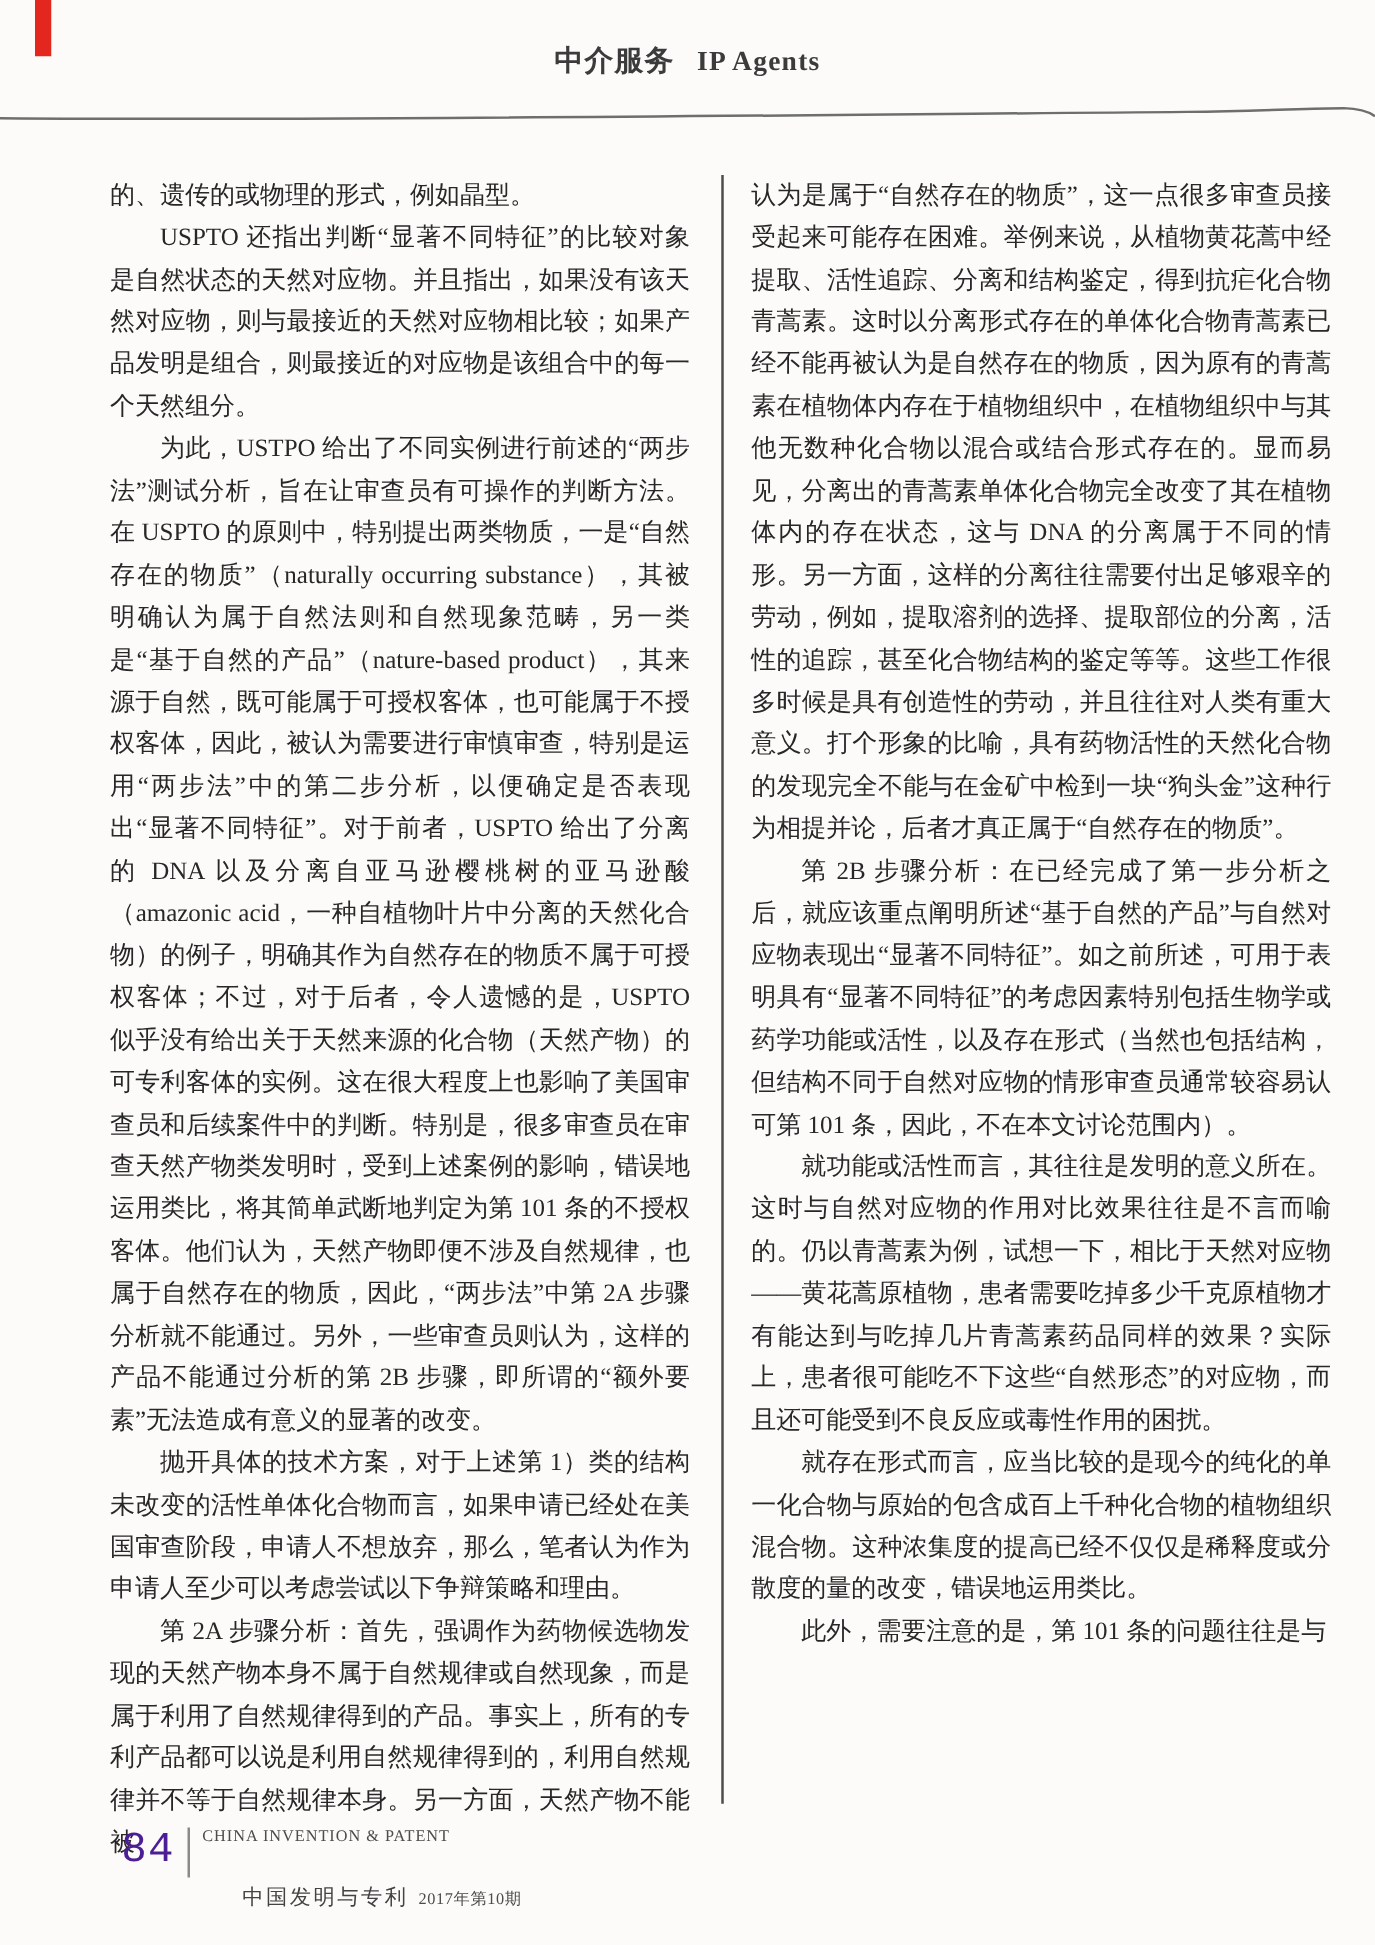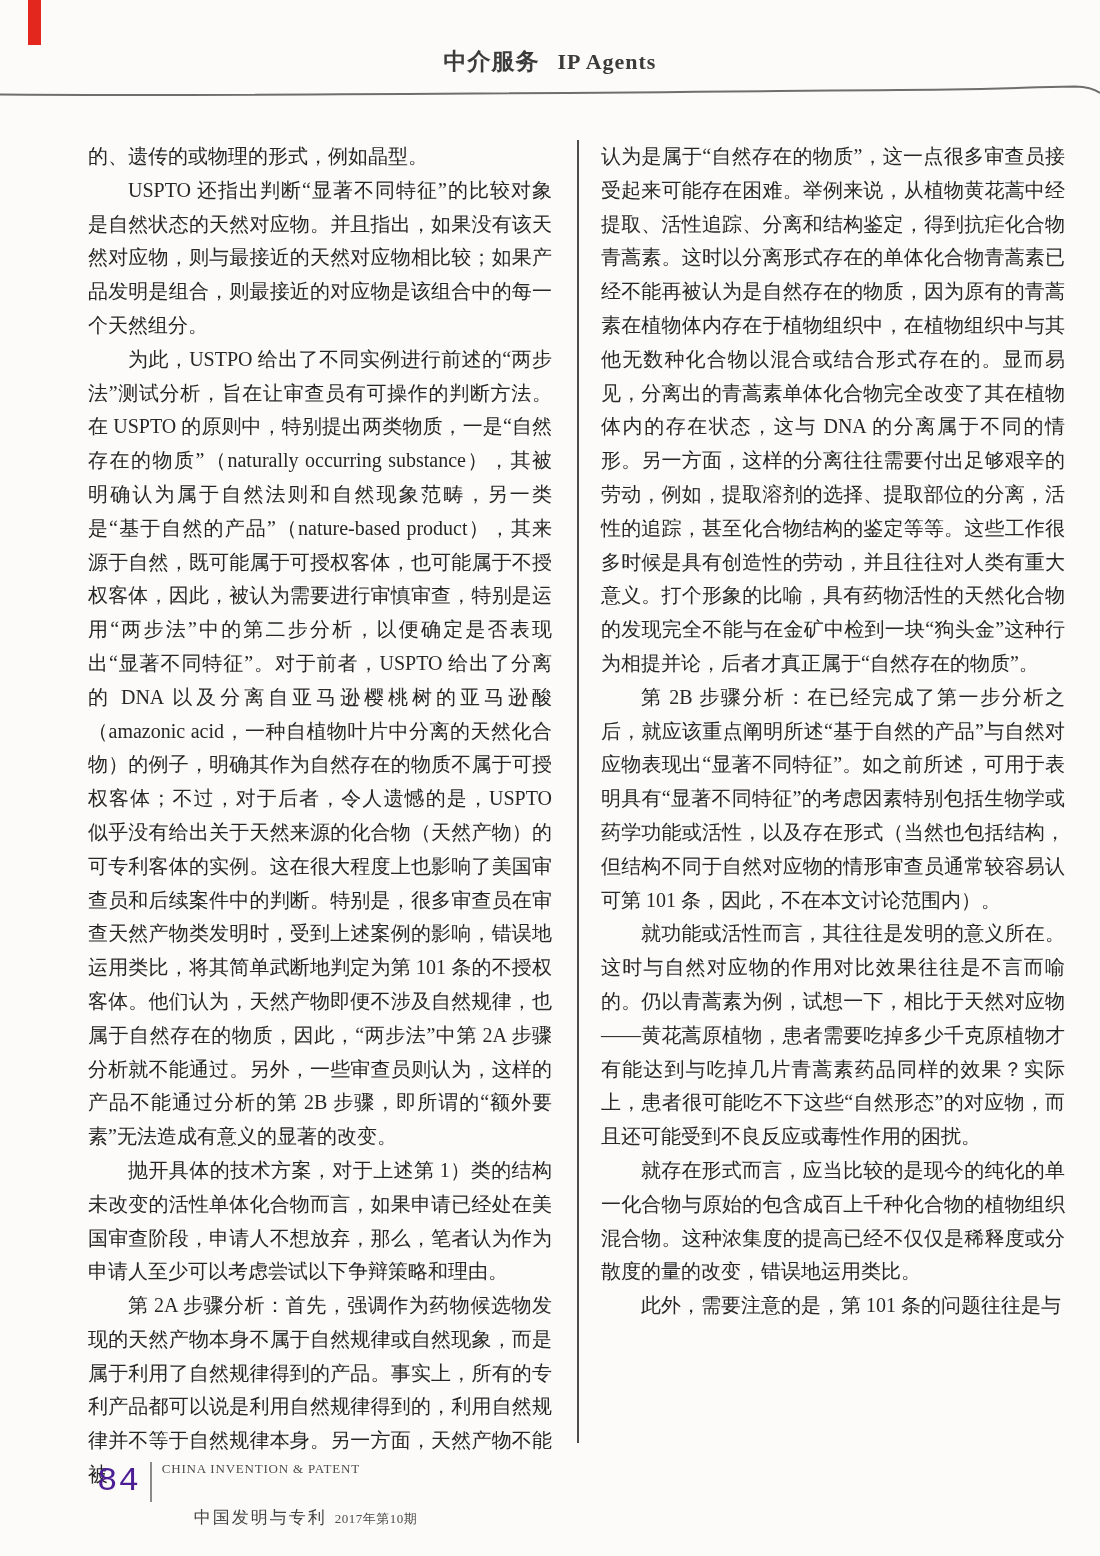--- a/index.html
+++ b/index.html
@@ -14,21 +14,21 @@
     width:1100px;height:1556px;
     background:#fcfbf9;
   }
   
   .red-mark{
     position:absolute;left:28px;top:0;
     width:13px;height:45px;
   }
   
   .header{
-    position:absolute;top:46px;left:0;width:1100px;
+    position:absolute;top:33px;left:0;width:1100px;
     text-align:center;
     color:#3b3b3b;
     letter-spacing:1px;
   }
   .header .cn{font-size:23px;font-weight:bold;font-family:"Liberation Sans","DejaVu Sans",sans-serif;}
   .header .en{font-size:22px;font-weight:bold;margin-left:18px;font-family:"Liberation Serif","DejaVu Serif",serif;}
   .header-rule{
     position:absolute;left:0;top:82px;width:1100px;height:16px;
   }
   

